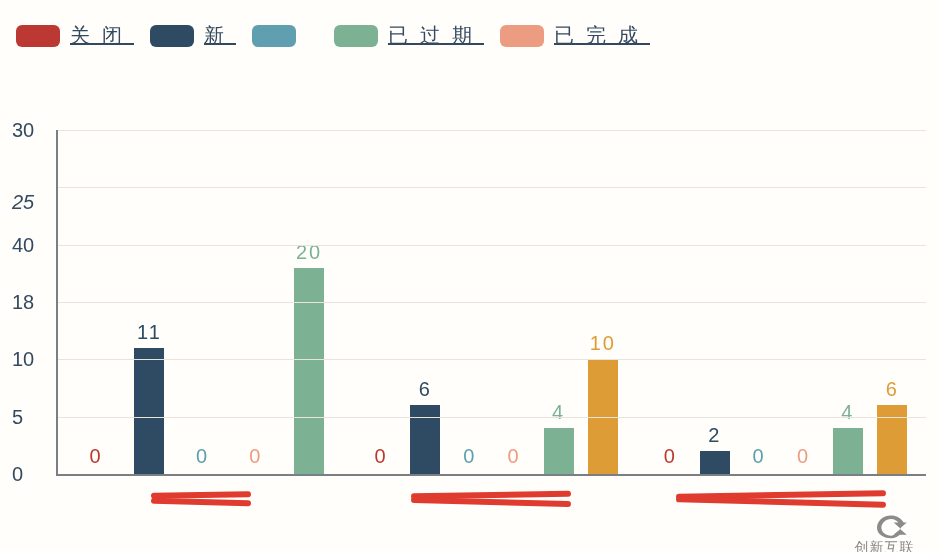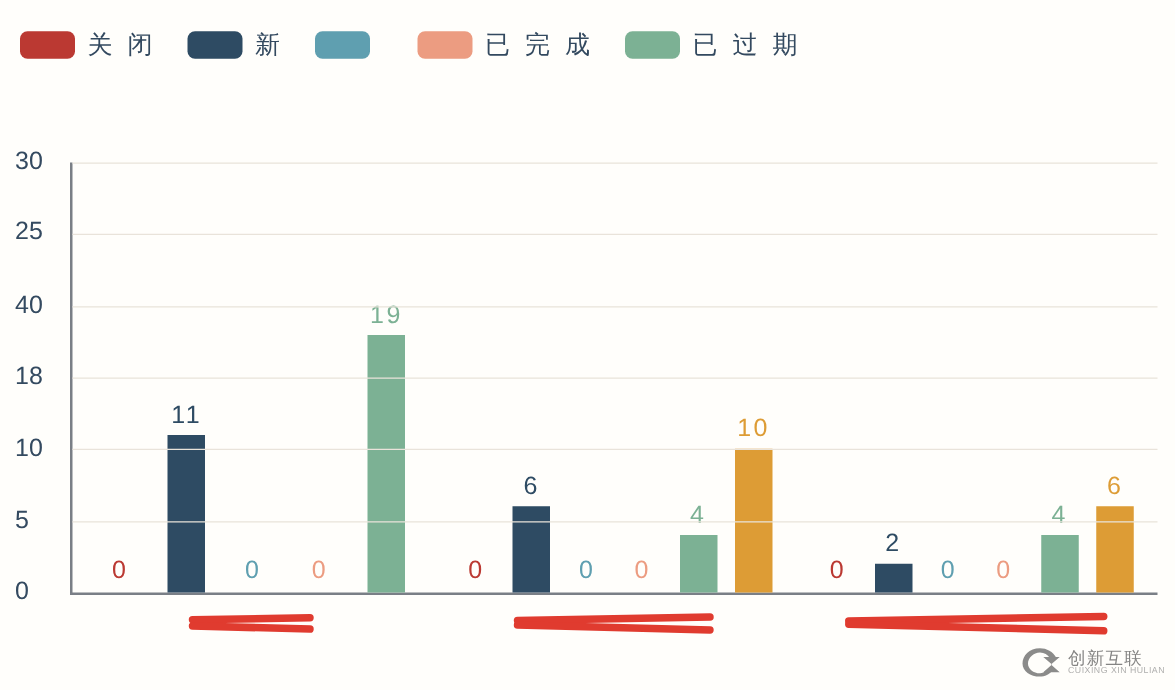--- a/index.html
+++ b/index.html
@@ -24,20 +24,21 @@
     display: flex;
     flex-wrap: wrap;
     align-items: center;
     gap: 0;
   }
   .legend-item {
     display: flex;
     align-items: center;
     margin-right: 28px;
     margin-bottom: 4px;
+    text-decoration: underline;
   }
   .legend-swatch {
     width: 44px;
     height: 22px;
     border-radius: 6px;
     margin-right: 10px;
   }
   .legend-label {
     font-size: 20px;
     letter-spacing: 12px;
@@ -156,20 +157,21 @@
 
   
   .wm {
     position: absolute;
     right: 8px;
     bottom: 6px;
     height: 34px;
     display: flex;
     align-items: center;
     opacity: .68;
+    flex-direction: column;
   }
   .wm-mark {
     width: 36px; height: 28px;
     position: relative;
     margin-right: 4px;
   }
   .wm-mark svg { width: 100%; height: 100%; }
   .wm-text .wm-cn { font-size: 14px; letter-spacing: 1px; color:#4b4b4b; line-height:1; }
   .wm-text .wm-en { font-size: 7px; letter-spacing: .4px; color:#888; line-height:1; }
 
@@ -183,27 +185,27 @@
     <div class="legend-label">关闭</div>
   </div>
   <div class="legend-item">
     <div class="legend-swatch" style="background:#2e4b63"></div>
     <div class="legend-label">新</div>
   </div>
   <div class="legend-item">
     <div class="legend-swatch" style="background:#5f9fb0"></div>
   </div>
   <div class="legend-item">
+    <div class="legend-swatch" style="background:#7cb194"></div>
+    <div class="legend-label">已过期</div>
+  </div>
+  <div class="legend-item">
     <div class="legend-swatch" style="background:#ec9c81"></div>
     <div class="legend-label">已完成</div>
   </div>
-  <div class="legend-item">
-    <div class="legend-swatch" style="background:#7cb194"></div>
-    <div class="legend-label">已过期</div>
-  </div>
 </div>
 
 <div class="plot">
 
   <div class="groups">
 
     <div class="group">
         <div class="bars">
           <div class="bar-wrap" data-zero="true">
             <div class="bar" style="background: rgb(187, 57, 50); height: 0px;"></div>
@@ -216,21 +218,21 @@
           <div class="bar-wrap" data-zero="true">
             <div class="bar" style="background: rgb(95, 159, 176); height: 0px;"></div>
             <div class="bar-label" style="color: rgb(95, 159, 176);">0</div>
           </div>
           <div class="bar-wrap" data-zero="true">
             <div class="bar" style="background: rgb(236, 156, 129); height: 0px;"></div>
             <div class="bar-label" style="color: rgb(236, 156, 129);">0</div>
           </div>
           <div class="bar-wrap">
             <div class="bar" style="background: rgb(124, 177, 148); height: 206.4px;"></div>
-            <div class="bar-label" style="color: rgb(124, 177, 148);">19</div>
+            <div class="bar-label" style="color: rgb(124, 177, 148);">20</div>
           </div>
         </div>
       </div>
     <div class="group">
         <div class="bars">
           <div class="bar-wrap" data-zero="true">
             <div class="bar" style="background: rgb(187, 57, 50); height: 0px;"></div>
             <div class="bar-label" style="color: rgb(187, 57, 50);">0</div>
           </div>
           <div class="bar-wrap">
@@ -287,21 +289,21 @@
 <div class="ytick" style="top: 344px;">0</div>
     <div class="gridline" style="top: 286.667px;"></div>
     <div class="ytick" style="top: 286.667px;">5</div>
     <div class="gridline" style="top: 229.333px;"></div>
     <div class="ytick" style="top: 229.333px;">10</div>
     <div class="gridline" style="top: 172px;"></div>
     <div class="ytick" style="top: 172px;">18</div>
     <div class="gridline" style="top: 114.667px;"></div>
     <div class="ytick" style="top: 114.667px;">40</div>
     <div class="gridline" style="top: 57.3333px;"></div>
-    <div class="ytick" style="top: 56px;">25</div>
+    <div class="ytick" style="top: 72px; font-style: italic;">25</div>
     <div class="gridline" style="top: 0px;"></div>
     <div class="ytick" style="top: 0px;">30</div>
   </div>
 
 <div class="cat-labels">
   <div class="cat-label">
       <div class="redact" style="width:100px"></div>
     </div>
   <div class="cat-label">
       <div class="redact" style="width:160px"></div>

